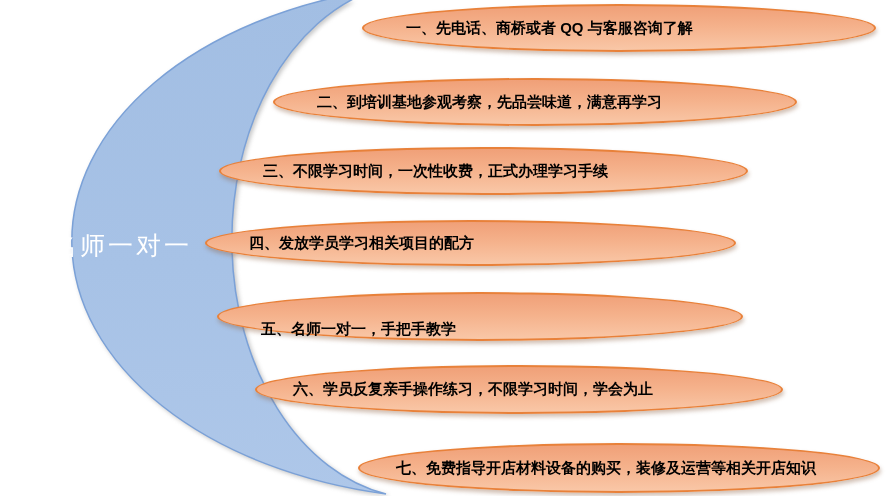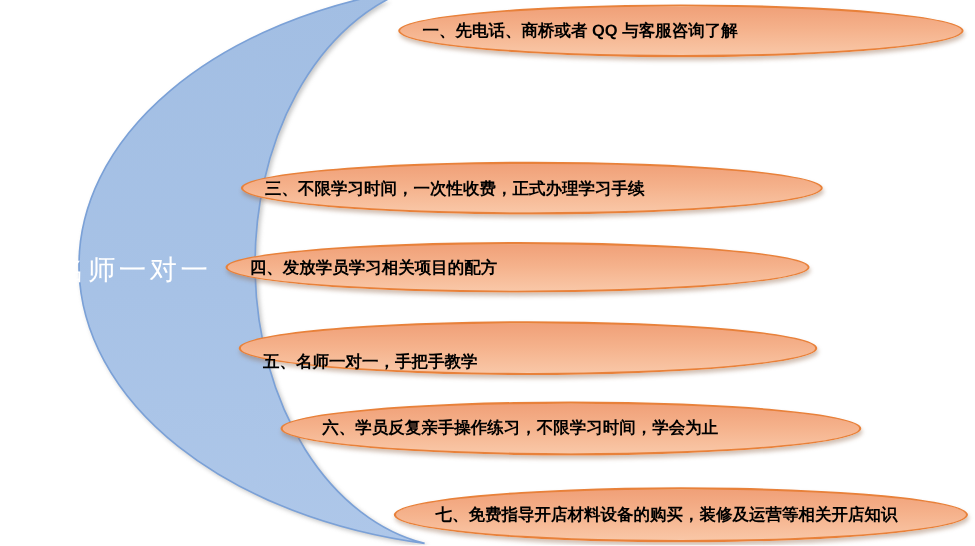--- a/index.html
+++ b/index.html
@@ -43,21 +43,21 @@
     border-radius: 50%;
     border: 2px solid #e8813a;
     background: linear-gradient(180deg, #f0a078 0%, #f5b28c 48%, #f9c7a7 100%);
     box-shadow: 1px 3px 4px rgba(140, 95, 65, 0.40);
     display: flex;
     align-items: center;
     box-sizing: border-box;
   }
   .step span {
     display: block;
-    padding-left: 20px;
+    padding-left: 42px;
     font-weight: bold;
     font-size: 15px;
     color: #000000;
     white-space: nowrap;
     font-family: "Liberation Sans", sans-serif;
   }
   .s1 { left: 362px; top:   4px; width: 514px; height: 48px; }
   .s2 { left: 273px; top:  78px; width: 524px; height: 48px; }
   .s3 { left: 219px; top: 147px; width: 529px; height: 48px; }
   .s4 { left: 205px; top: 220px; width: 531px; height: 46px; }
@@ -80,20 +80,23 @@
       </linearGradient>
     </defs>
     <path d="M 374,-10 A 392 258 0 0 0 386,494 A 188 258 0 0 1 374,-10 Z" fill="url(#bluegrad)" stroke="#7ba1d7" stroke-width="1.5"></path>
   </svg>
 
   <div class="diagram-title">名师一对一</div>
 
   <div class="step s1">
     <span>一、先电话、商桥或者 QQ 与客服咨询了解</span>
   </div>
+  <div class="step s2">
+    <span>二、到培训基地参观考察，先品尝味道，满意再学习</span>
+  </div>
   <div class="step s3">
     <span>三、不限学习时间，一次性收费，正式办理学习手续</span>
   </div>
   <div class="step s4">
     <span>四、发放学员学习相关项目的配方</span>
   </div>
   <div class="step s5">
     <span>五、名师一对一，手把手教学</span>
   </div>
   <div class="step s6">

